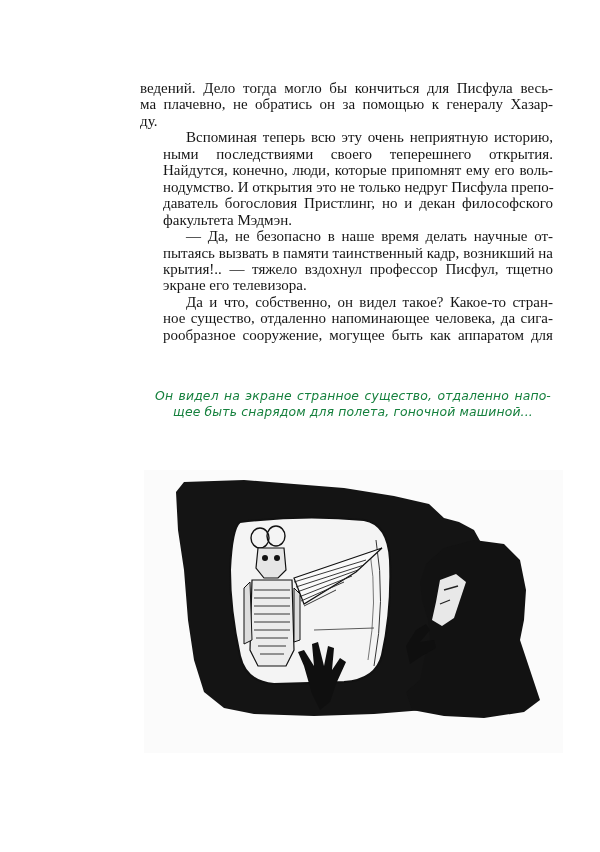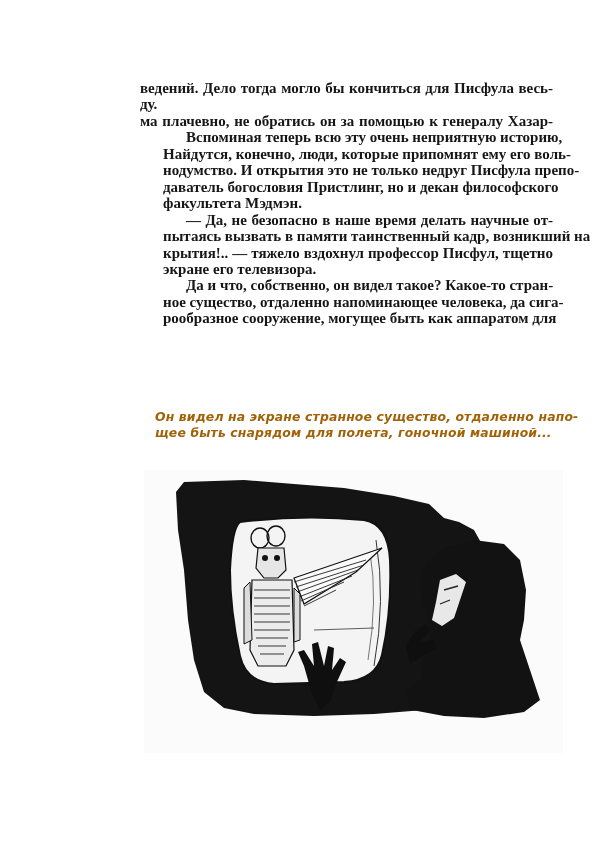--- a/index.html
+++ b/index.html
@@ -1,55 +1,56 @@
 <!DOCTYPE html>
 <html><head>
 <meta charset="utf-8">
 <style>
   html, body { margin: 0; padding: 0; }
   body {
     width: 600px; height: 852px; background: #ffffff; position: relative; overflow: hidden;
     font-family: "Liberation Serif", "DejaVu Serif", serif; color: #161616;
   }
-  .page { position: absolute; left: 0; top: 0; width: 600px; height: 788px; font-weight: bold; }
+  .page { position: absolute; left: 0; top: 0; width: 600px; height: 788px; }
   .text-column {
     position: absolute; left: 140px; top: 80px; width: 413px;
     font-size: 15px; line-height: 16.45px; text-align: justify;
     hyphens: none;
   }
   .para { margin: 0; text-indent: 23px; }
   .para.noindent { text-indent: 0; }
   .line { display: block; text-align: justify; text-align-last: justify; white-space: nowrap; }
   .line.last { text-align-last: left; }
   .caption {
-    position: absolute; left: 155px; top: 409px; width: 396px;
+    position: absolute; left: 155px; top: 388px; width: 396px;
     font-family: "DejaVu Sans", sans-serif; font-style: italic; font-size: 12.4px;
-    line-height: 16px; color: #a16207; letter-spacing: 0.15px;
+    line-height: 16px; color: #15803d; letter-spacing: 0.15px;
   }
   .caption .line { text-align: justify; text-align-last: justify; }
   .caption .line.center { text-align-last: center; }
   .illustration {
     position: absolute; left: 144px; top: 470px; width: 419px; height: 283px;
     background: #fbfbfb;
   }
   .illustration svg { position: absolute; left: 0; top: 0; width: 419px; height: 283px; }
 </style>
 </head>
 <body>
 
 <div class="page">
 
   <div class="text-column">
     <p class="para noindent">
       <span class="line">ведений. Дело тогда могло бы кончиться для Писфула весь-</span>
+      <span class="line">ма плачевно, не обратись он за помощью к генералу Хазар-</span>
       <span class="line last">ду.</span>
-      <span class="line">ма плачевно, не обратись он за помощью к генералу Хазар-</span>
     </p>
     <p class="para">
       <span class="line" style="padding-left:23px">Вспоминая теперь всю эту очень неприятную историю,</span>
+      <span class="line">ными последствиями своего теперешнего открытия.</span>
       <span class="line">Найдутся, конечно, люди, которые припомнят ему его воль-</span>
       <span class="line">нодумство. И открытия это не только недруг Писфула препо-</span>
       <span class="line">даватель богословия Пристлинг, но и декан философского</span>
       <span class="line last">факультета Мэдмэн.</span>
     </p>
     <p class="para">
       <span class="line" style="padding-left:23px">— Да, не безопасно в наше время делать научные от-</span>
       <span class="line">пытаясь вызвать в памяти таинственный кадр, возникший на</span>
       <span class="line">крытия!.. — тяжело вздохнул профессор Писфул, тщетно</span>
       <span class="line last">экране его телевизора.</span>

